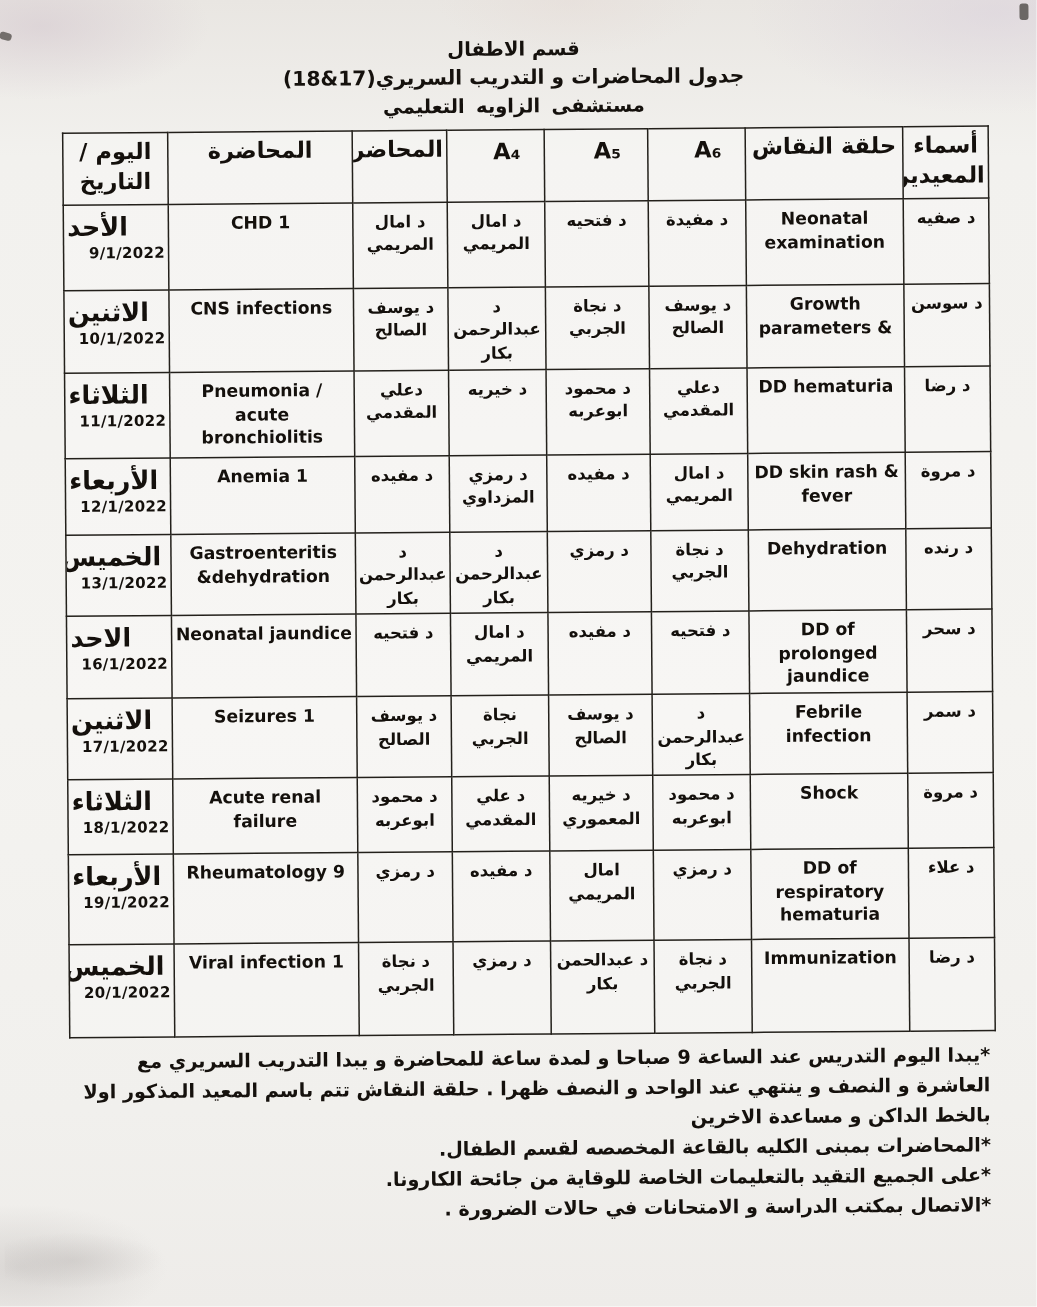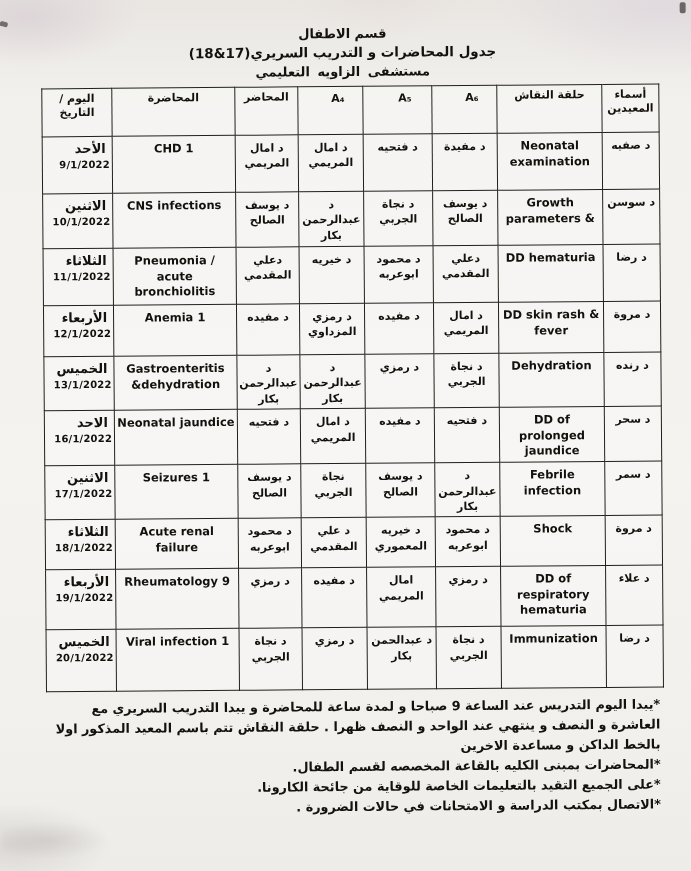--- a/index.html
+++ b/index.html
@@ -32,27 +32,27 @@
   
   table.schedule{
     position:absolute;top:86px;left:44px;width:617px;
     border-collapse:collapse;table-layout:fixed;direction:ltr;
     background:rgba(255,255,255,.25);
   }
   .schedule th,.schedule td{
     border:1.6px solid #23201b;font-weight:bold;color:#14100c;
     text-align:center;vertical-align:top;padding:3px 2px 2px;overflow:hidden;
   }
-  .schedule thead th{font-size:11px;height:40px;line-height:1.3;}
+  .schedule thead th{font-size:15px;height:40px;line-height:1.3;}
   th.ar{direction:rtl;}
   th.sub{font-size:12.5px;vertical-align:top;padding-top:5px;padding-left:17px;}
   td.ar{direction:rtl;font-size:11px;line-height:1.4;padding-top:5px;}
   td.en{font-size:11.5px;line-height:1.35;padding-top:5px;}
   td.daycell{padding-top:4px;}
-  .daycell .day{direction:rtl;text-align:right;font-size:13px;padding-right:4px;line-height:1.3;}
+  .daycell .day{direction:rtl;text-align:left;font-size:17px;padding-right:4px;line-height:1.3;}
   .daycell .date{text-align:right;font-size:10px;letter-spacing:.2px;line-height:1.4;}
 
   
   .notes{
     position:absolute;top:697px;left:36px;right:33px;
     direction:rtl;text-align:right;font-weight:bold;font-size:12.8px;line-height:1.55;
   }
   .notes p{margin:0;}
   .notes .lead{margin-bottom:1px;}
 </style>

